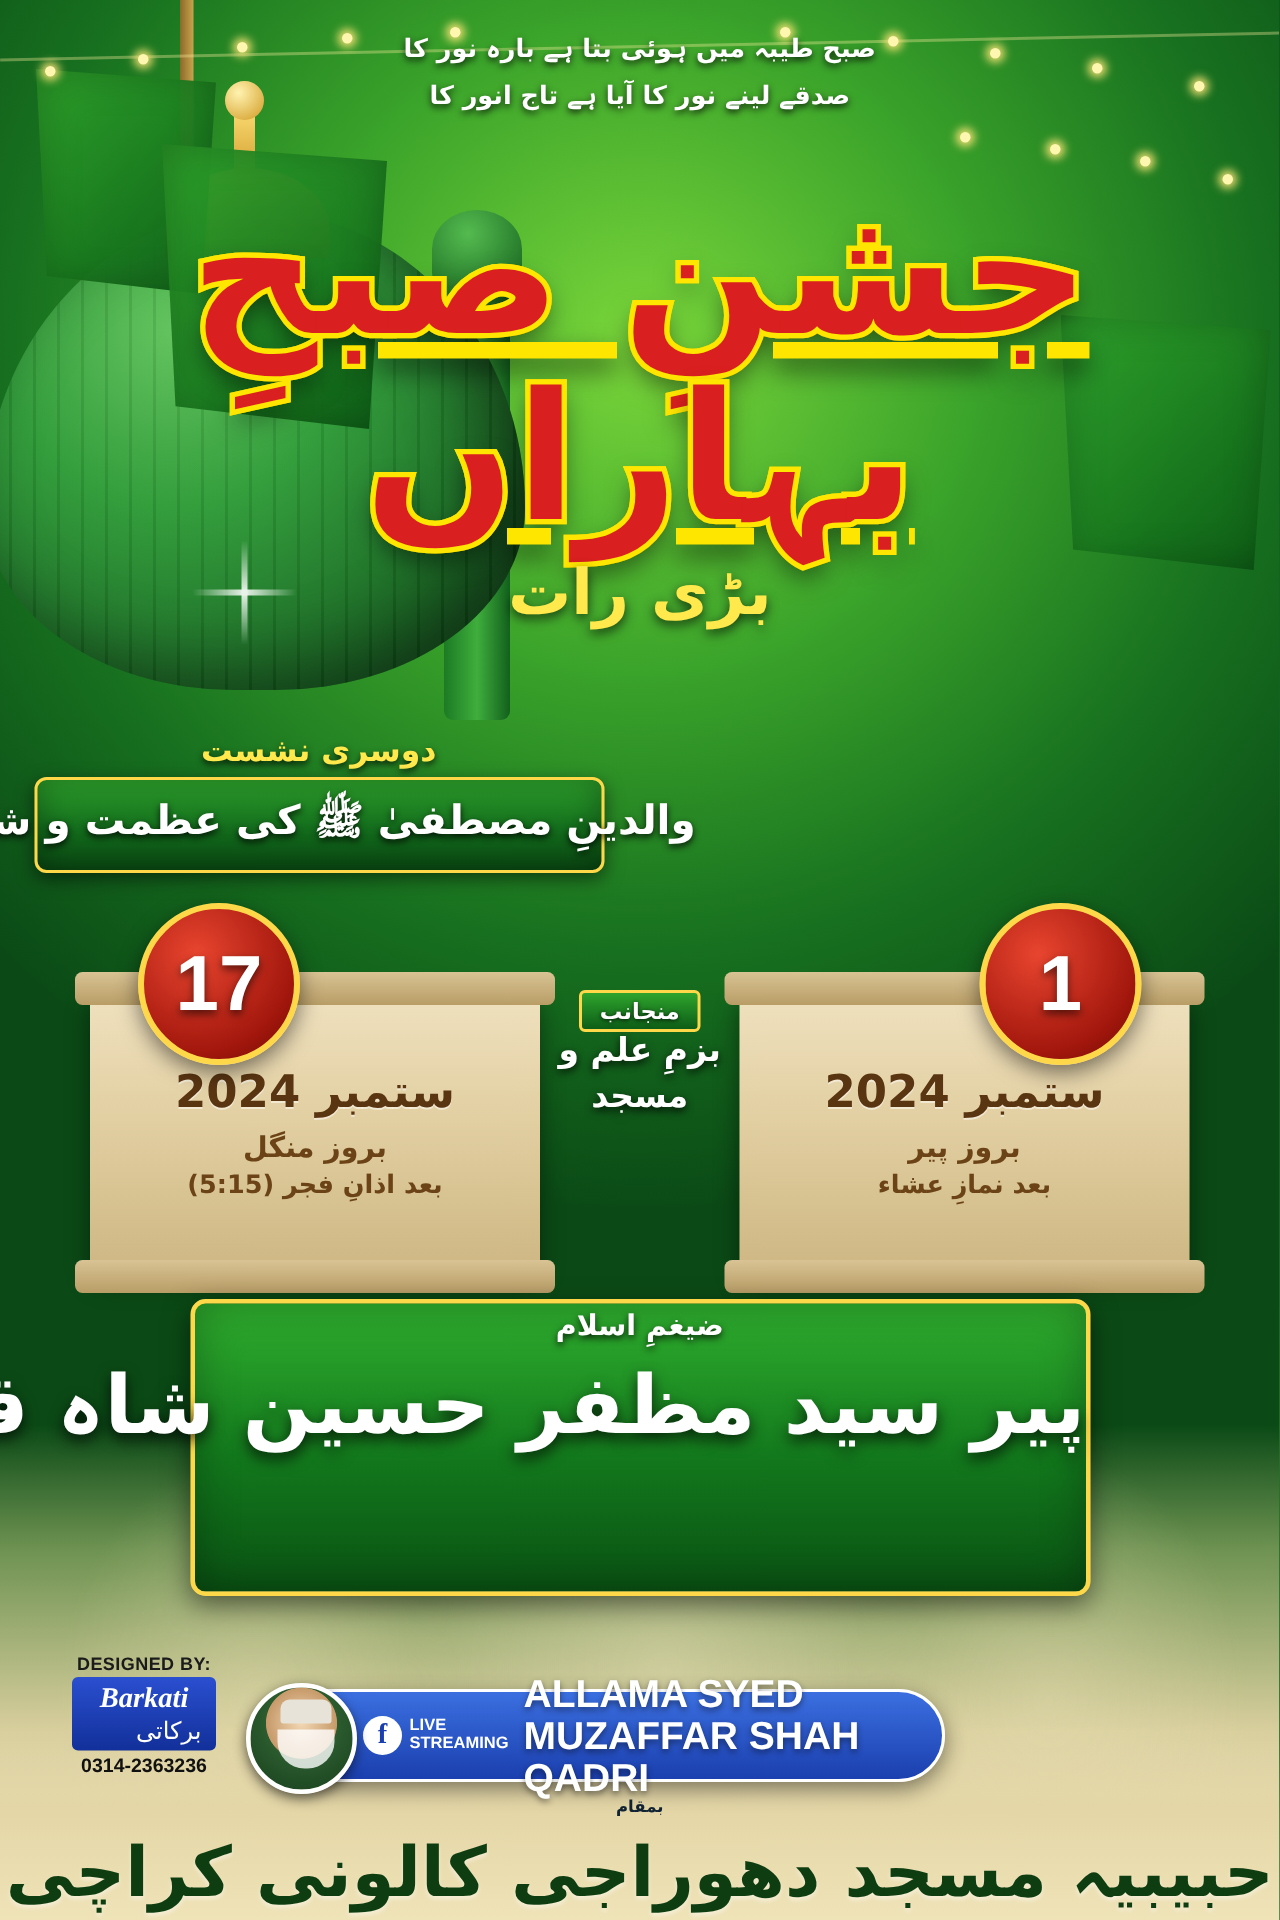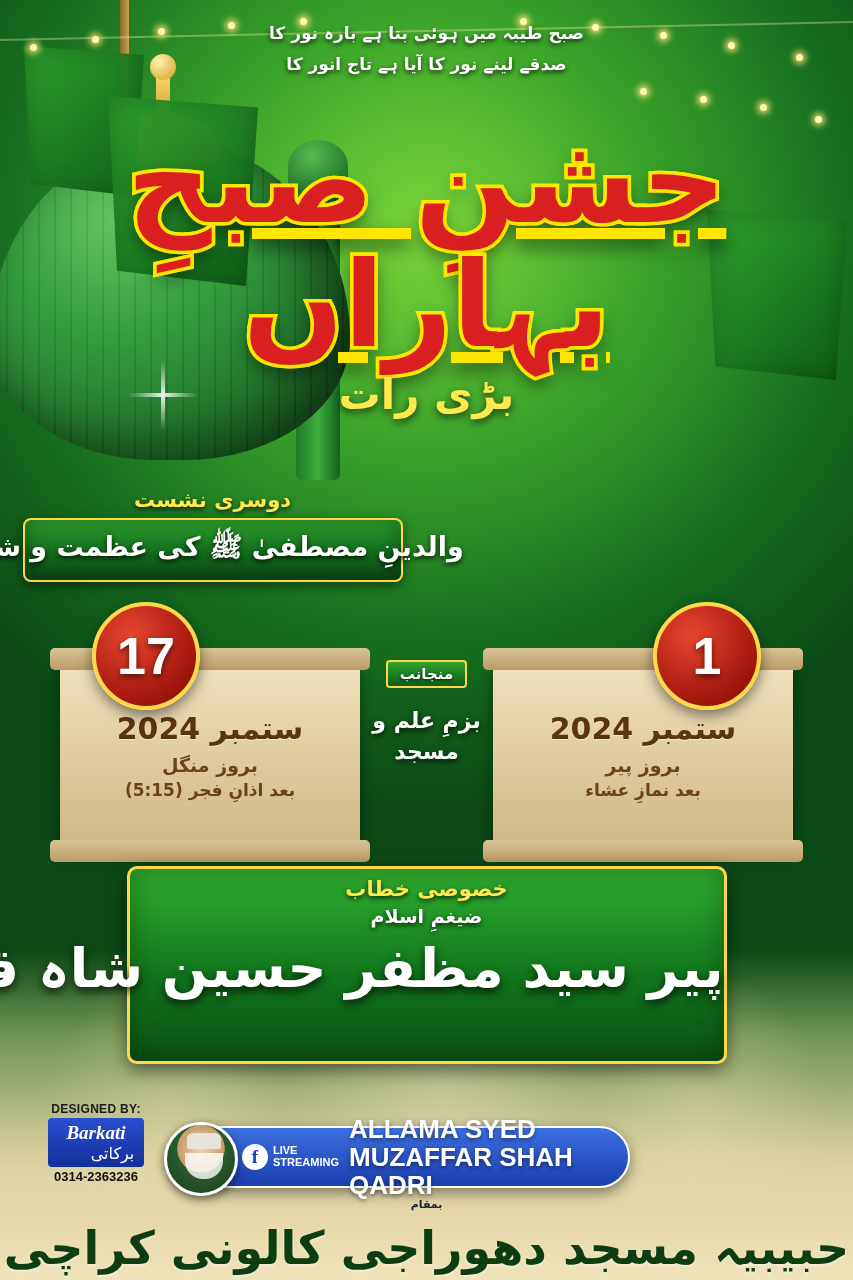--- a/index.html
+++ b/index.html
@@ -199,21 +199,21 @@
   .mid-ribbon {
     position:absolute; top:660px; left:50%; transform:translateX(-50%);
     width:150px; text-align:center;
   }
   .mid-tag {
     display:inline-block; background:linear-gradient(180deg,#2ea42c,#0d5d17);
     border:2px solid #ffd84a; border-radius:4px;
     color:#fff; font-size:15px; font-weight:bold; padding:3px 12px;
     text-shadow:0 1px 3px rgba(0,0,0,.8);
   }
-  .mid-line1 { margin-top:20px; color:#ffffff; font-size:22px; font-weight:bold; text-shadow:0 2px 6px rgba(0,0,0,.85); }
+  .mid-line1 { margin-top:0; color:#ffffff; font-size:22px; font-weight:bold; text-shadow:0 2px 6px rgba(0,0,0,.85); }
   .mid-line2 { margin-top:6px; color:#ffffff; font-size:22px; font-weight:bold; text-shadow:0 2px 6px rgba(0,0,0,.85); }
 
   
   .speaker-panel {
     position:absolute; top:866px; left:50%; transform:translateX(-50%);
     width:600px; height:198px;
     background: linear-gradient(180deg,#2fae2e 0%, #12771c 55%, #0a5213 100%);
     border:3px solid #ffd84a; border-radius:10px;
     box-shadow:0 6px 18px rgba(0,0,0,.5), inset 0 0 30px rgba(0,0,0,.3);
     text-align:center;
@@ -373,21 +373,20 @@
     <div class="day-badge right">1</div>
   </div>
 
   <div class="mid-ribbon urdu">
     <div class="mid-tag">منجانب</div>
     <div class="mid-line1">بزمِ علم و</div>
     <div class="mid-line2">مسجد</div>
   </div>
 
   <div class="speaker-panel urdu">
-    <div class="speaker-kicker">خصوصی خطاب</div>
     <div class="speaker-title">ضیغمِ اسلام</div>
     <div class="speaker-name">پیر سید مظفر حسین شاہ قادری</div>
   </div>
 
   <div class="designer-box">
     <div class="designed-by">DESIGNED BY:</div>
     <div class="designer-logo">
       <div class="b1">Barkati</div>
       <div class="b2 urdu">برکاتی</div>
     </div>

